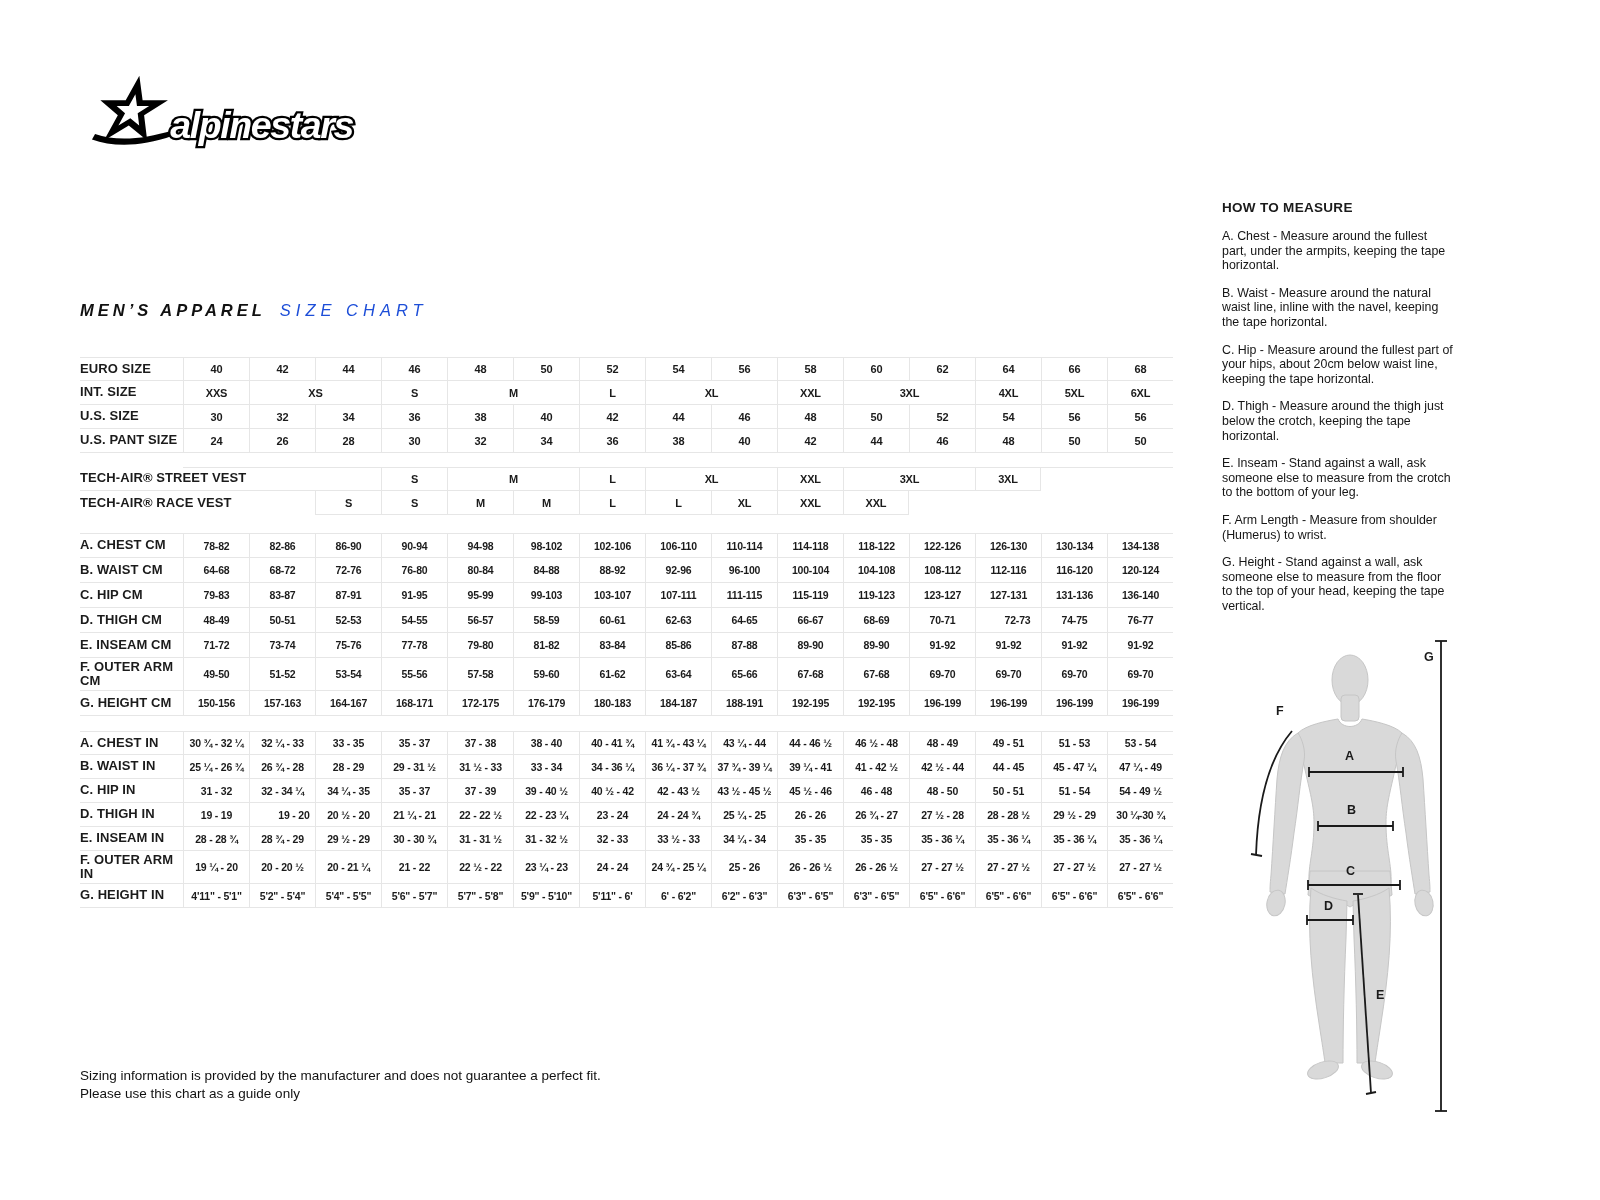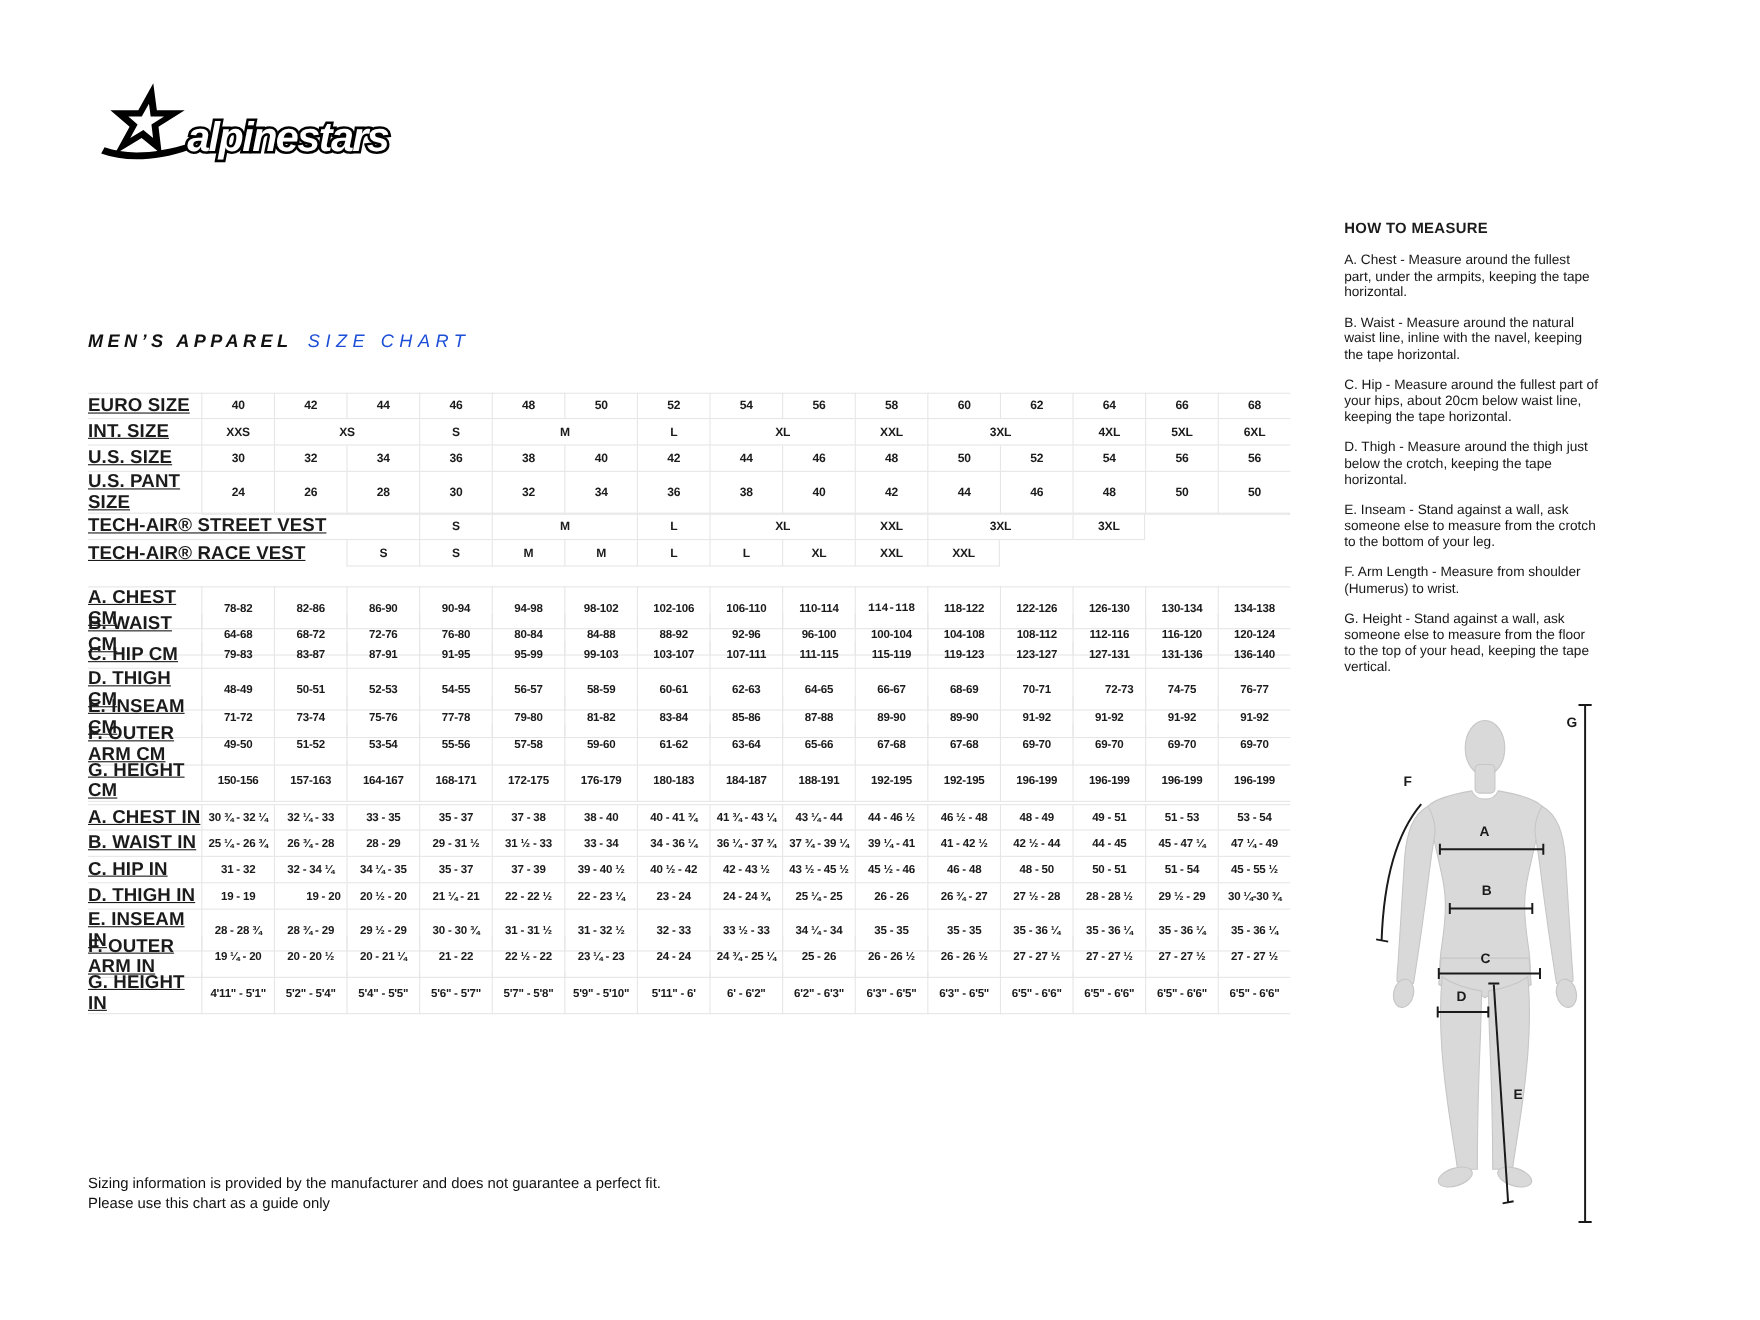--- a/index.html
+++ b/index.html
@@ -18,22 +18,22 @@
   .size-table{position:absolute;left:80px;top:357px;width:1093px;}
   .trow{display:grid;grid-template-columns:103px repeat(15,66px);}
   .tgroup.g-tech{margin-top:14px;}
   .tgroup.g-cm{margin-top:18px;}
   .tgroup.g-in{margin-top:15px;}
   .g-sizes .trow,.g-tech .trow{height:24px;}
   .g-cm .trow,.g-in .trow{height:25px;}
   .g-in .trow{height:24px;}
   .g-cm .trow.f,.g-in .trow.f{height:33px;}
   .tlabel{
-    display:flex;align-items:center;font-weight:bold;font-size:17px;
-    line-height:1.1;letter-spacing:0.1px;border-bottom:1px solid var(--line);text-decoration:underline;
+    display:flex;align-items:center;font-weight:bold;font-size:13px;
+    line-height:1.1;letter-spacing:0.1px;border-bottom:1px solid var(--line);
   }
   .g-tech .tlabel{white-space:nowrap;overflow:visible;z-index:2;}
   .tcell{
     display:flex;align-items:center;justify-content:center;white-space:nowrap;
     font-weight:bold;font-size:10.5px;letter-spacing:-0.2px;
     border-left:1px solid var(--line);border-bottom:1px solid var(--line);
   }
   .g-sizes .tcell,.g-tech .tcell{font-size:11px;}
   .trow.first .tcell,.trow.first .tlabel{border-top:1px solid var(--line);}
   .g-tech .tlabel{border-top:none !important;}
@@ -171,21 +171,21 @@
         <div class="tlabel">A. CHEST CM</div>
         <div class="tcell" style="grid-column: span 1;">78-82</div>
         <div class="tcell" style="grid-column: span 1;">82-86</div>
         <div class="tcell" style="grid-column: span 1;">86-90</div>
         <div class="tcell" style="grid-column: span 1;">90-94</div>
         <div class="tcell" style="grid-column: span 1;">94-98</div>
         <div class="tcell" style="grid-column: span 1;">98-102</div>
         <div class="tcell" style="grid-column: span 1;">102-106</div>
         <div class="tcell" style="grid-column: span 1;">106-110</div>
         <div class="tcell" style="grid-column: span 1;">110-114</div>
-        <div class="tcell" style="grid-column: span 1; font-family: Liberation Mono, monospace;">114-118</div>
+        <div class="tcell" style="grid-column: span 1;">114-118</div>
         <div class="tcell" style="grid-column: span 1;">118-122</div>
         <div class="tcell" style="grid-column: span 1;">122-126</div>
         <div class="tcell" style="grid-column: span 1;">126-130</div>
         <div class="tcell" style="grid-column: span 1;">130-134</div>
         <div class="tcell" style="grid-column: span 1;">134-138</div>
       </div>
       <div class="trow">
         <div class="tlabel">B. WAIST CM</div>
         <div class="tcell" style="grid-column: span 1;">64-68</div>
         <div class="tcell" style="grid-column: span 1;">68-72</div>
@@ -340,21 +340,21 @@
         <div class="tcell" style="grid-column: span 1;">37  - 39</div>
         <div class="tcell" style="grid-column: span 1;">39 - 40 ½</div>
         <div class="tcell" style="grid-column: span 1;">40 ½ - 42</div>
         <div class="tcell" style="grid-column: span 1;">42  - 43 ½</div>
         <div class="tcell" style="grid-column: span 1;">43 ½ - 45 ½</div>
         <div class="tcell" style="grid-column: span 1;">45 ½ - 46</div>
         <div class="tcell" style="grid-column: span 1;">46  - 48</div>
         <div class="tcell" style="grid-column: span 1;">48  - 50</div>
         <div class="tcell" style="grid-column: span 1;">50 - 51</div>
         <div class="tcell" style="grid-column: span 1;">51  - 54</div>
-        <div class="tcell" style="grid-column: span 1;">45  - 55 ½</div>
+        <div class="tcell" style="grid-column: span 1;">54  - 49 ½</div>
       </div>
       <div class="trow">
         <div class="tlabel">D. THIGH IN</div>
         <div class="tcell" style="grid-column: span 1;">19  - 19</div>
         <div class="tcell" style="grid-column: span 1; padding-left: 23px;">19  - 20</div>
         <div class="tcell" style="grid-column: span 1;">20 ½ - 20</div>
         <div class="tcell" style="grid-column: span 1;">21 ¼ - 21</div>
         <div class="tcell" style="grid-column: span 1;">22 - 22 ½</div>
         <div class="tcell" style="grid-column: span 1;">22  - 23 ¼</div>
         <div class="tcell" style="grid-column: span 1;">23  - 24</div>

